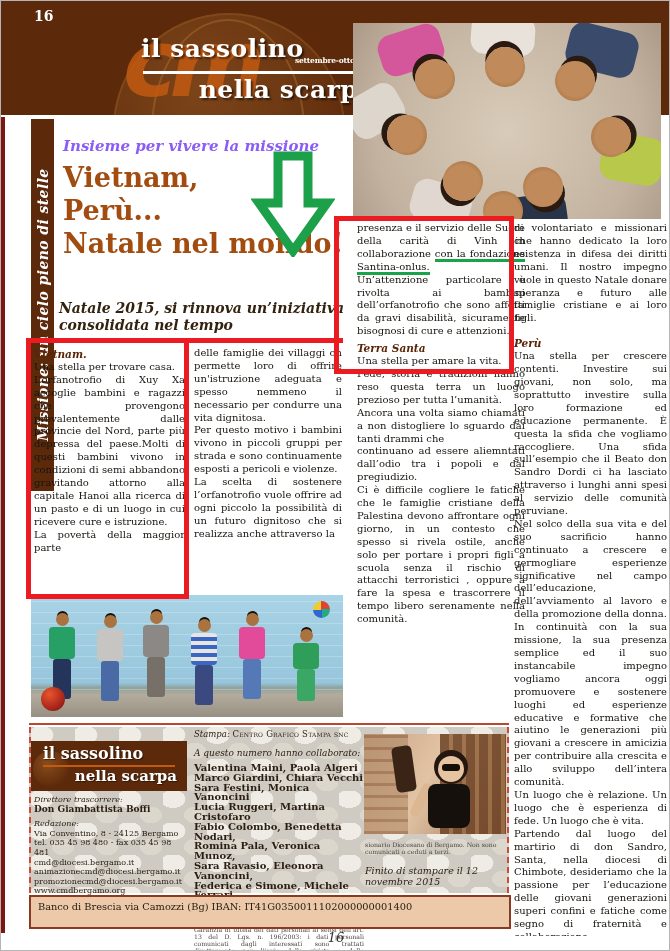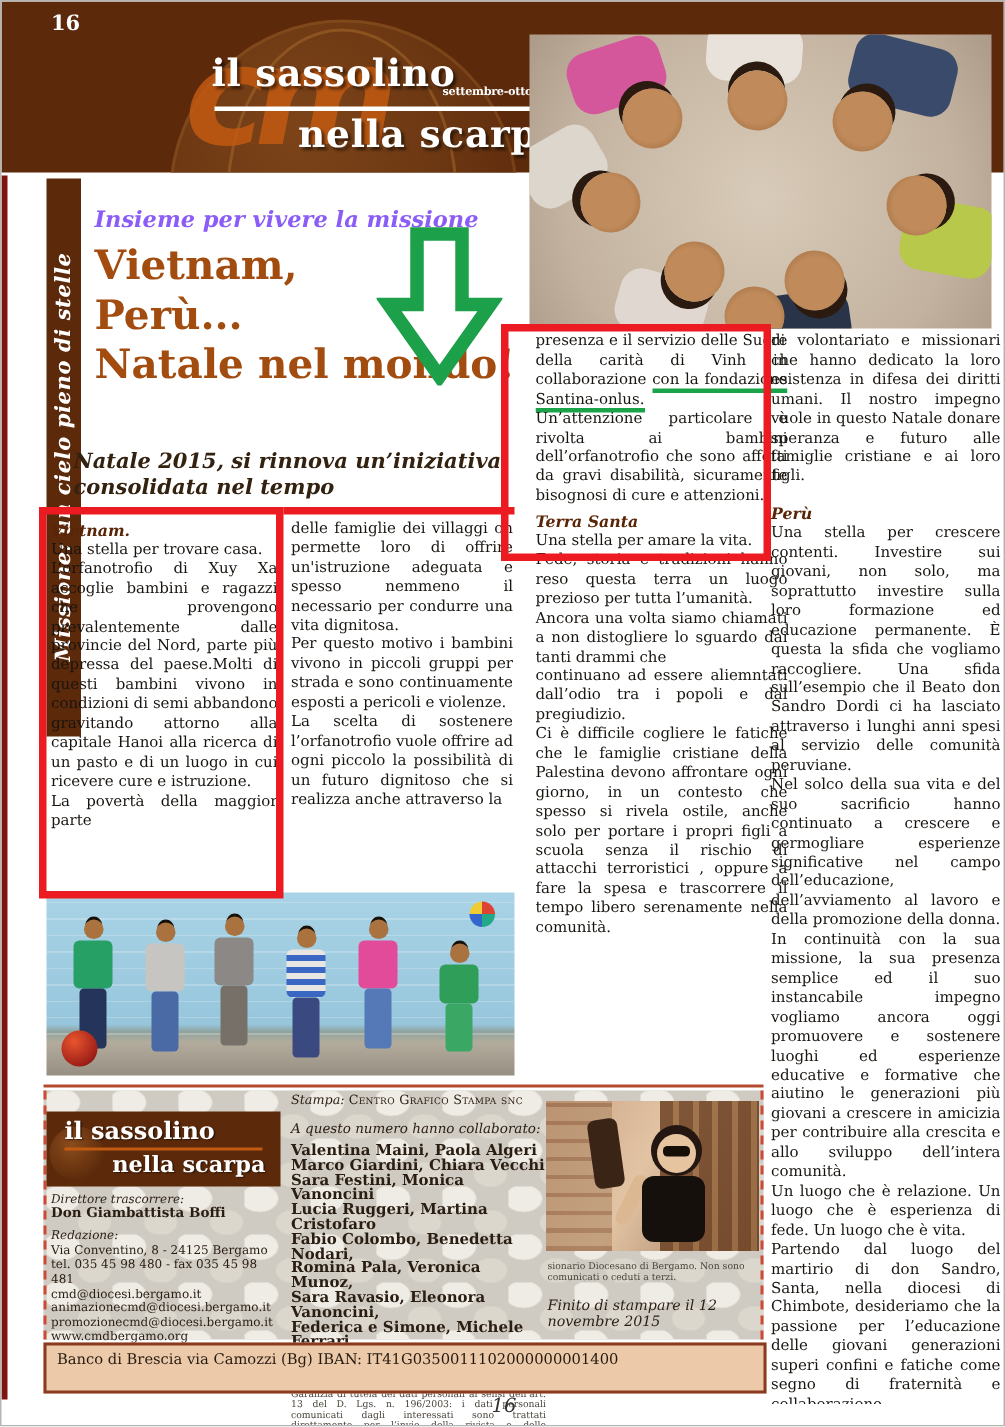--- a/index.html
+++ b/index.html
@@ -35,21 +35,21 @@
   
   .side-bar{left:30px;top:118px;width:23px;height:372px;background:#5c2a0b;z-index:2;}
   .side-text{width:100%;height:100%;display:flex;align-items:center;justify-content:center;
              writing-mode:vertical-rl;transform:rotate(180deg);
              color:#fff;font-weight:bold;font-style:italic;font-size:14px;letter-spacing:.4px;}
   .left-line{left:0;top:116px;width:4px;height:816px;background:#7e150e;z-index:2;}
 
   
   .kicker{left:62px;top:136px;font-size:15px;font-weight:bold;font-style:italic;color:#8b5cf6;z-index:3;}
   .headline{left:62px;top:160px;z-index:3;color:#a24c10;font-weight:bold;font-size:27px;line-height:33px;}
-  .deck{left:48px;top:299px;width:286px;font-size:14px;font-weight:bold;font-style:italic;
+  .deck{left:58px;top:299px;width:286px;font-size:14px;font-weight:bold;font-style:italic;
         color:#33220f;line-height:17px;z-index:3;}
 
   
   .green-arrow{left:250px;top:150px;z-index:8;}
   .redA{left:25px;top:337px;width:163px;height:261px;border:5px solid #ec1a21;box-sizing:border-box;z-index:9;}
   .redExt{left:188px;top:337px;width:154px;height:5px;background:#ec1a21;z-index:9;}
   .redB{left:333px;top:215px;width:180px;height:158px;border:5px solid #ec1a21;box-sizing:border-box;z-index:9;}
   .gr-underline{border-bottom:3px solid #1ba34a;}
 
   

